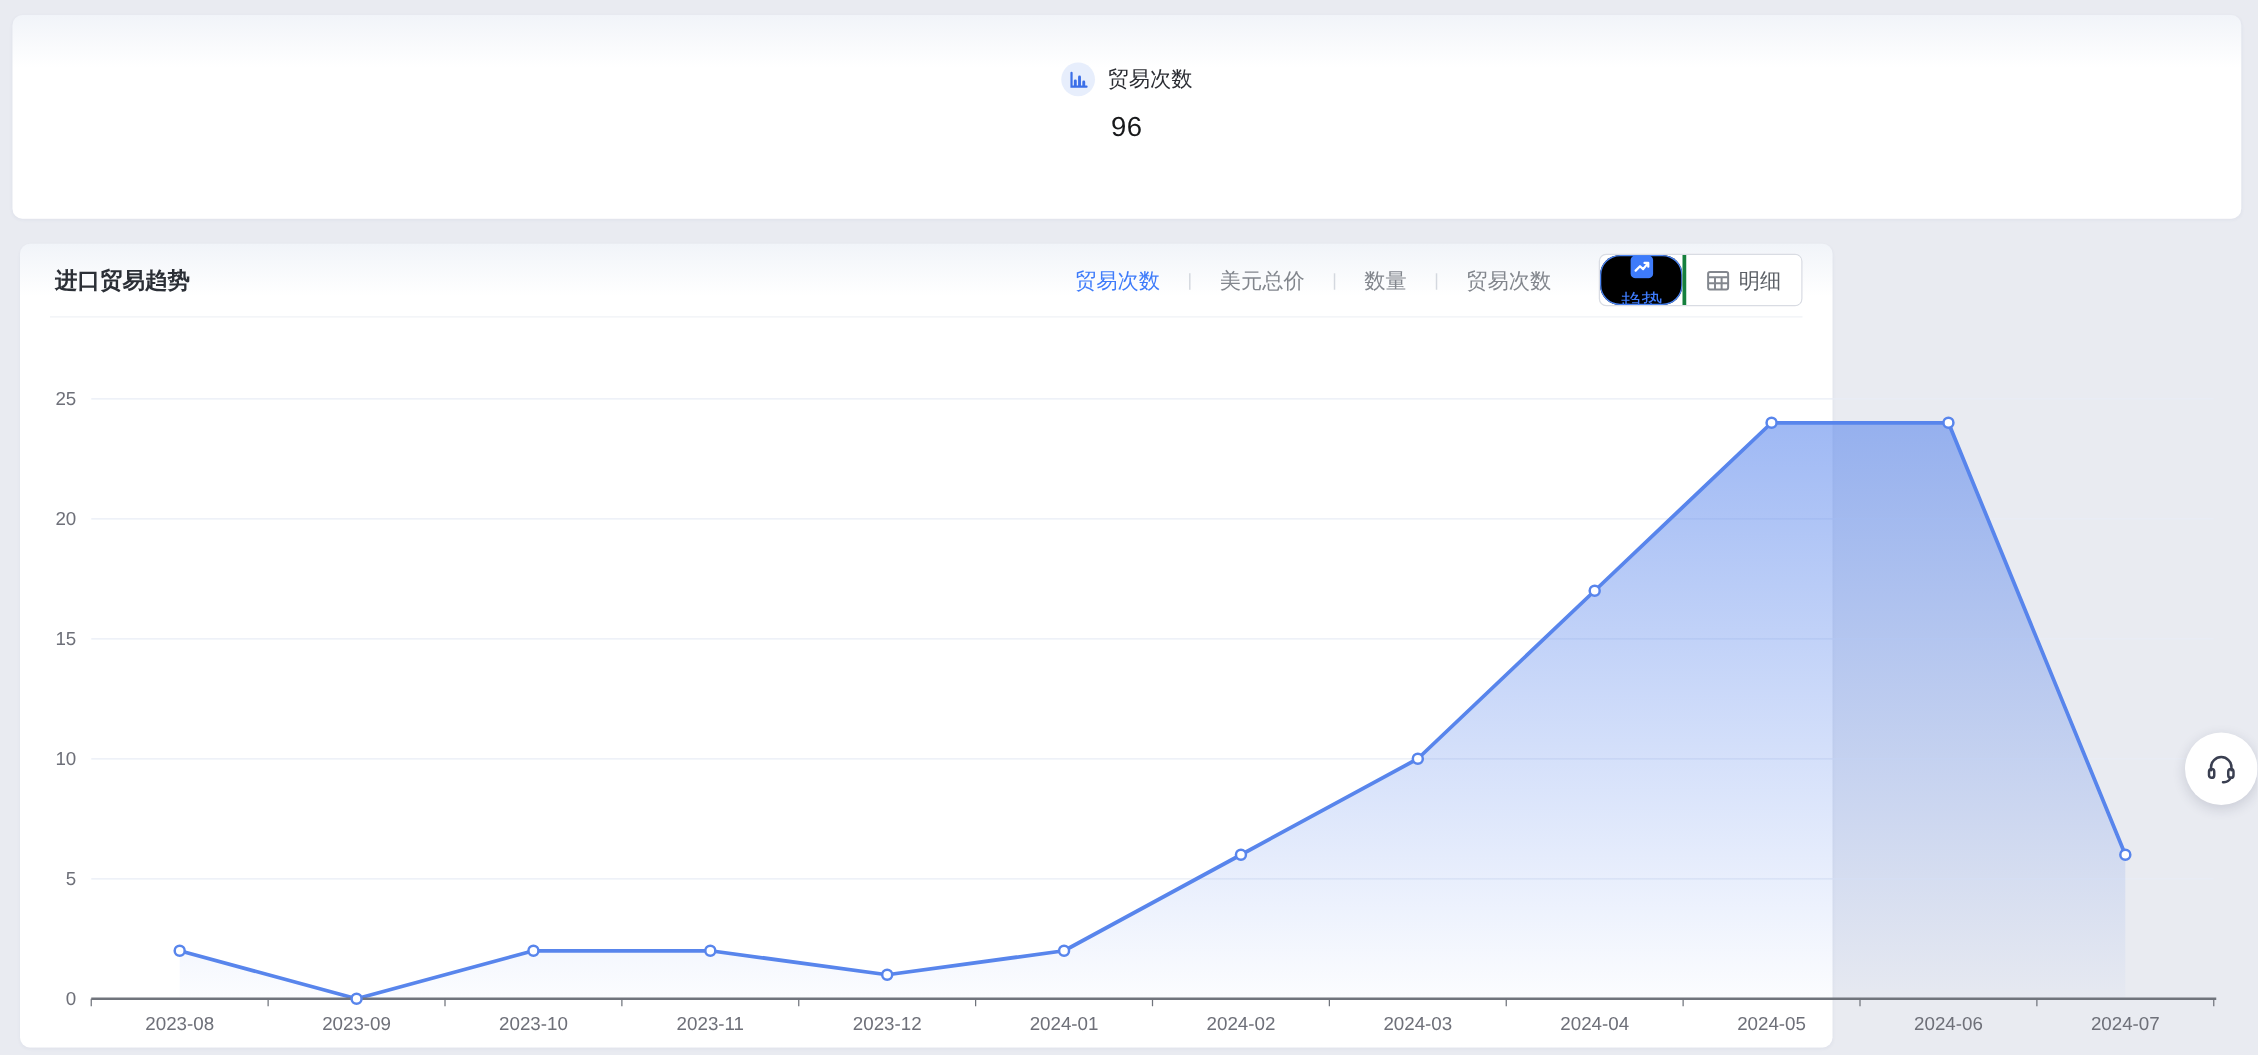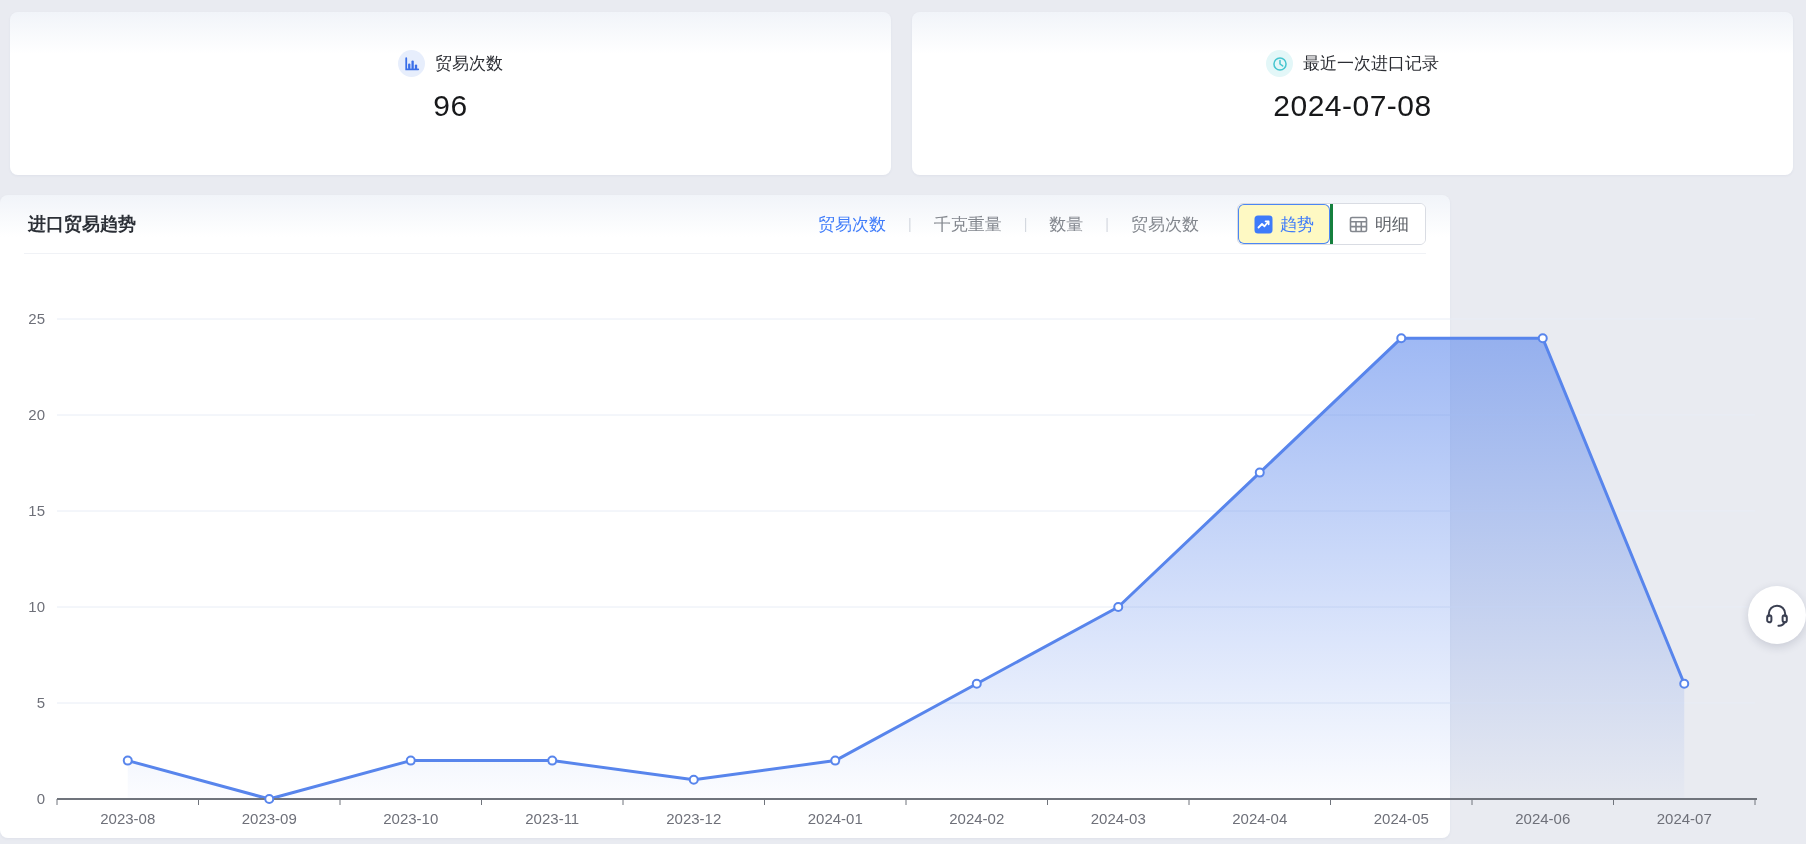--- a/index.html
+++ b/index.html
@@ -15,34 +15,34 @@
     background:linear-gradient(180deg,#f1f4f9 0%,#ffffff 42px);
     border-radius:8px;
     box-shadow:0 1px 3px rgba(40,60,110,0.05);
   }
   
   .stats-row { position:absolute; left:10px; top:12px; width:1783px; height:163px; display:flex; gap:21px; }
   .stat-card { position:relative; flex:1; background:linear-gradient(180deg,#f1f4f9 0%,#ffffff 42px); border-radius:8px; box-shadow:0 1px 3px rgba(40,60,110,0.05); display:flex; flex-direction:column; align-items:center; padding-top:38px; }
   .stat-head { display:flex; align-items:center; gap:10px; }
   .icon-circle { width:27px; height:27px; border-radius:50%; display:flex; align-items:center; justify-content:center; }
   .stat-label { font-size:17px; color:#2b2d33; }
-  .stat-value { margin-top:12px; font-size:30px; font-weight:500; color:#17181a; letter-spacing:0.5px; }
+  .stat-value { margin-top:12px; font-size:22px; font-weight:500; color:#17181a; letter-spacing:0.5px; }
   
-  .chart-card { left:0; top:195px; width:1450px; height:643px; }
+  .chart-card { left:16px; top:195px; width:1450px; height:643px; }
   .chart-header { height:58px; display:flex; align-items:center; justify-content:space-between; padding:0 24px 0 28px; }
   .chart-title { font-size:18px; font-weight:600; color:#2b2f36; }
   .chart-controls { display:flex; align-items:center; }
   .metric-tabs { display:flex; align-items:center; gap:0; margin-right:34px; }
   .metric-tab { font-size:17px; color:#82868d; cursor:pointer; padding:0 4px; }
   .metric-tab.active { color:#3e7bfa; }
   .tab-sep { color:#d4d8df; font-size:14px; margin:0 18px; }
   .view-group { display:flex; border:1px solid #d9dce3; border-radius:6px; overflow:hidden; background:#fff; }
   .view-btn { display:flex; align-items:center; gap:7px; font-size:17px; color:#5c6066; padding:0 16px; height:40px; cursor:pointer; background:#fff; }
   .view-btn + .view-btn { border-left:3px solid #15803d; }
-  .view-btn.active { background:#fef9c3; color:#3e7bfa; box-shadow:inset 0 0 0 1px #4c86f5; border-radius:6px; }
+  .view-btn.active { background:#000000; color:#3e7bfa; box-shadow:inset 0 0 0 1px #4c86f5; border-radius:16px;flex-direction:column; }
   .header-divider { height:1px; background:#f0f2f6; margin:0 24px; }
   .chart-body { position:relative; width:100%; height:584px; }
   svg.trend { display:block; width:1783px; height:584px; }
   
   .float-btn {
     position:absolute; left:1748px; top:586px; width:58px; height:58px; border-radius:50%;
     background:#ffffff; box-shadow:0 3px 10px rgba(30,40,70,0.16);
     display:flex; align-items:center; justify-content:center; cursor:pointer;
   }
 </style>
@@ -60,45 +60,33 @@
           <rect x="8.4" y="5" width="2.6" height="10" rx="1.2" fill="#3b6fe8"></rect>
           <rect x="12.2" y="9.5" width="2.6" height="5.5" rx="1.2" fill="#3b6fe8"></rect>
         </svg>
       </span>
       <span class="stat-label">贸易次数</span>
     </div>
     <div class="stat-value">96</div>
   </div>
 
 
-  <div class="stat-card">
-    <div class="stat-head">
-      <span class="icon-circle" style="background:#e3f7f8">
-        <svg width="16" height="16" viewBox="0 0 18 18" fill="none" stroke="#45c5cf" stroke-width="1.7" stroke-linecap="round" stroke-linejoin="round">
-          <circle cx="9" cy="9" r="6.8"></circle>
-          <path d="M9 5.2 V9 L12 11.2"></path>
-        </svg>
-      </span>
-      <span class="stat-label">最近一次进口记录</span>
-    </div>
-    <div class="stat-value">2024-07-08</div>
-  </div>
 
 </div>
 
 <div class="card chart-card">
 
   <div class="chart-header">
     <div class="chart-title">进口贸易趋势</div>
 
     <div class="chart-controls">
       <div class="metric-tabs">
         <span class="metric-tab active">贸易次数</span>
         <span class="tab-sep">|</span>
-        <span class="metric-tab">千克重量</span>
+        <span class="metric-tab">美元总价</span>
         <span class="tab-sep">|</span>
         <span class="metric-tab">数量</span>
         <span class="tab-sep">|</span>
         <span class="metric-tab">贸易次数</span>
       </div>
 
       <div class="view-group">
         <div class="view-btn active">
           <span style="display:flex">
             <svg width="19" height="19" viewBox="0 0 19 19">

